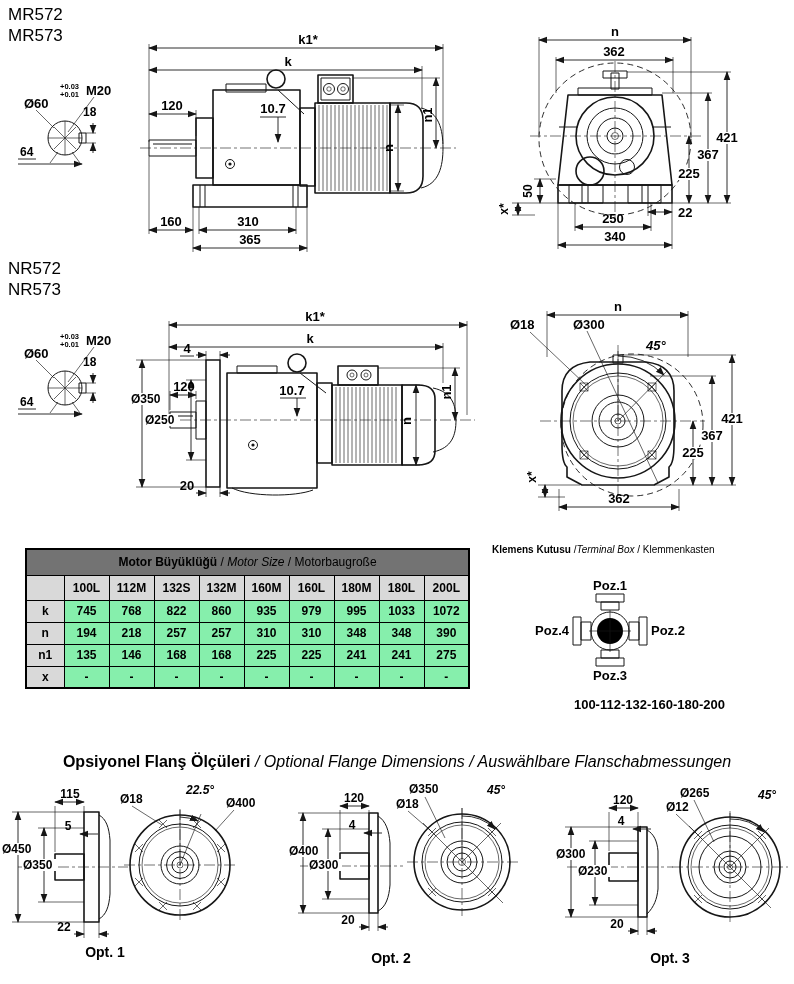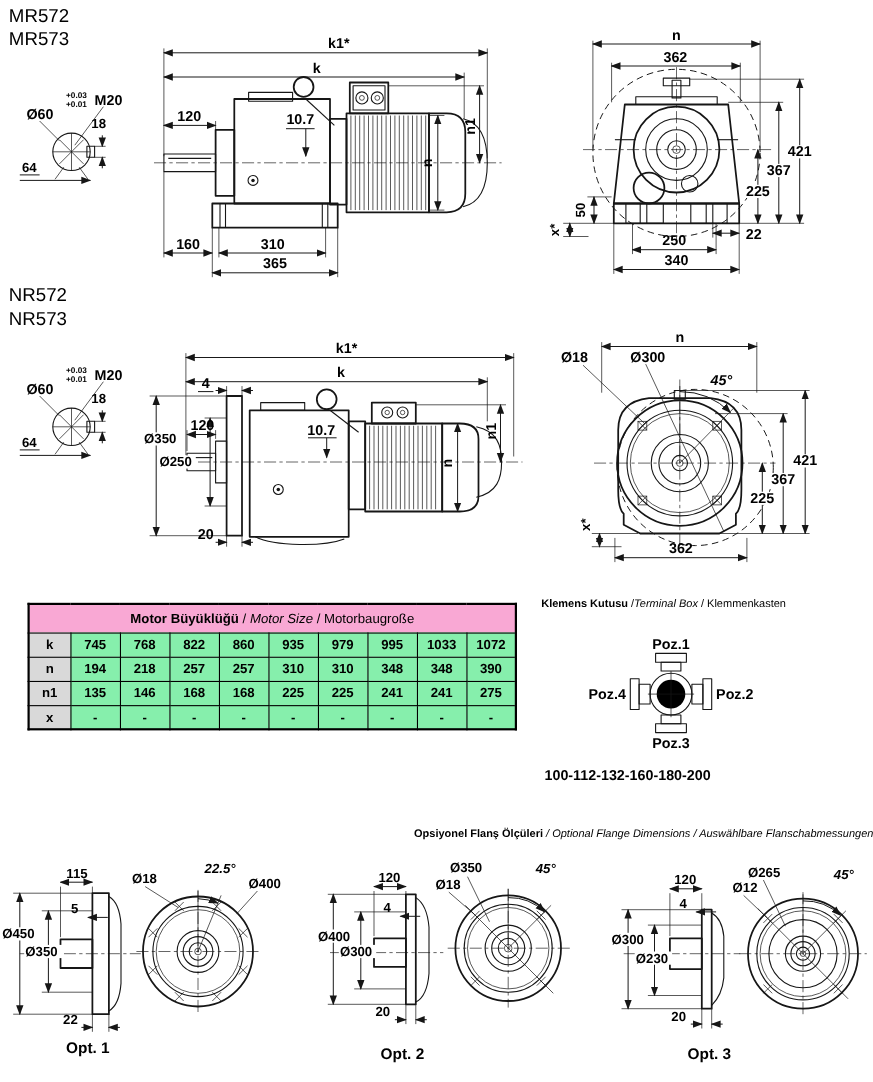--- a/index.html
+++ b/index.html
@@ -11,31 +11,31 @@
 svg text.t13{font-size:13px}
 svg text.tol{font-size:7.5px}
 svg text.it{font-style:italic}
 .ol{fill:none;stroke:#161616;stroke-width:1.6;stroke-linejoin:round}
 .ol2{fill:none;stroke:#161616;stroke-width:1;stroke-linejoin:round}
 .thin{fill:none;stroke:#161616;stroke-width:0.65}
 .dim{fill:none;stroke:#161616;stroke-width:0.9}
 .cl{fill:none;stroke:#161616;stroke-width:0.6;stroke-dasharray:11 3 3 3}
 .dash{fill:none;stroke:#161616;stroke-width:0.9;stroke-dasharray:6 4}
 .wbg{fill:#fff;stroke:none}
-.heading{font-size:10px;text-align:right;width:794px}
+.heading{font-size:16px;text-align:center;width:794px}
 .heading .b{font-weight:bold}
 .it{font-style:italic}
 .rg{font-weight:normal}
 .b{font-weight:bold}
 .sub-title{font-size:10px}
-.sizes-line{font-size:13px;font-weight:bold;text-align:left;width:230px}
-.opt-label{font-size:14px;font-weight:bold;text-align:left;width:90px}
+.sizes-line{font-size:13px;font-weight:bold;text-align:right;width:230px}
+.opt-label{font-size:14px;font-weight:bold;text-align:center;width:90px}
 table.dims{border-collapse:collapse;border:2px solid #000;background:#fff;table-layout:fixed}
 table.dims td,table.dims th{border:1px solid #000;font-size:12px;font-weight:bold;text-align:center;vertical-align:middle}
-table.dims .title-row th{background:#f9a8d4;height:26px}
+table.dims .title-row th{background:#737373;height:26px}
 table.dims .head-row th{background:#d9d9d9;height:25px}
 table.dims tbody th{background:#d9d9d9;height:22px}
 table.dims tbody td{height:22px;background:#86efac}
 table.dims .title-row .it{font-weight:normal}
 </style>
 </head>
 <body>
 
 <svg width="0" height="0" class="abs">
   <defs>
@@ -379,20 +379,32 @@
   <colgroup>
       <col style="width:38px">
       <col span="9" style="width:45px">
     </colgroup>
   <thead>
     <tr class="title-row">
       <th colspan="10">
         <span class="b">Motor Büyüklüğü</span><span class="rg"> / </span><span class="it rg">Motor Size</span><span class="rg"> / </span><span class="rg">Motorbaugroße</span>
       </th>
     </tr>
+    <tr class="head-row">
+      <th></th>
+    <th>100L</th>
+        <th>112M</th>
+        <th>132S</th>
+        <th>132M</th>
+        <th>160M</th>
+        <th>160L</th>
+        <th>180M</th>
+        <th>180L</th>
+        <th>200L</th>
+      </tr>
   </thead>
   <tbody>
       <tr>
         <th>k</th>
         <td>745</td>
         <td>768</td>
         <td>822</td>
         <td>860</td>
         <td>935</td>
         <td>979</td>

